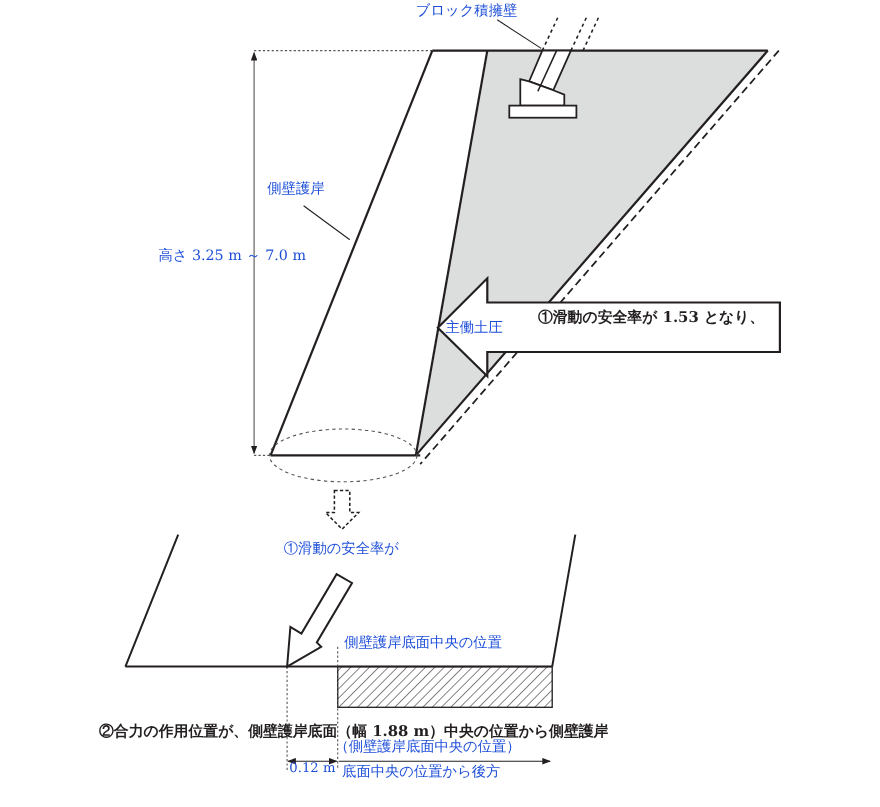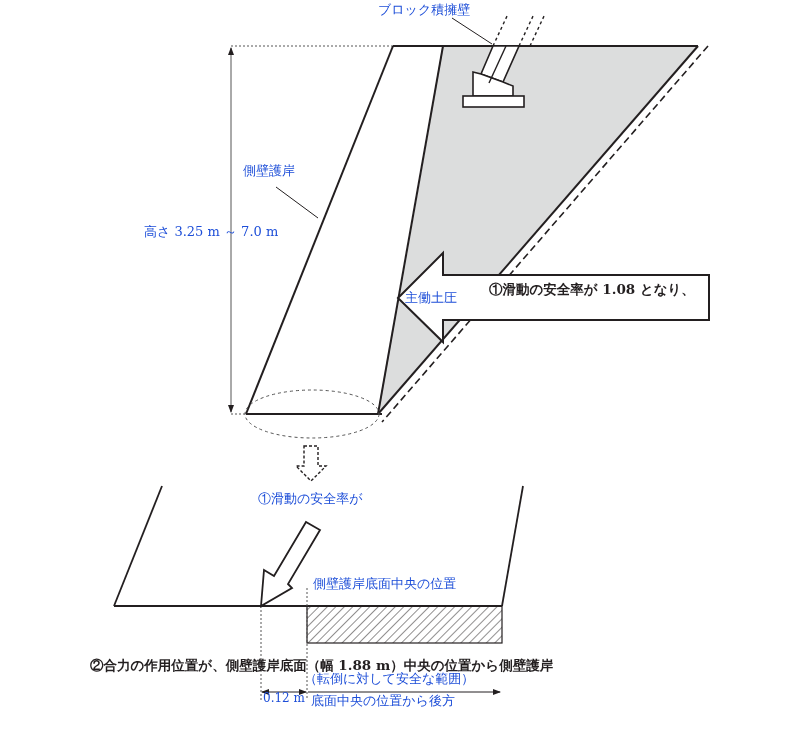--- a/index.html
+++ b/index.html
@@ -80,24 +80,24 @@
   <line x1="262" y1="692" x2="306" y2="692" stroke="#231f20" stroke-width="1" marker-start="url(#arrowSmallStart)" marker-end="url(#arrowSmall)"></line>
   <line x1="308" y1="692" x2="500" y2="692" stroke="#231f20" stroke-width="1" marker-end="url(#arrowSmall)"></line>
 </svg>
 
 <div class="lbl thin" style="left:378px; top:1px;">ブロック積擁壁</div>
 <div class="lbl thin" style="left:243px; top:162px;text-align:right;">側壁護岸</div>
 <div class="lbl thin" style="left:106px; top:223px;margin-left:38px;">高さ 3.25 m ～ 7.0 m</div>
 <div class="lbl thin" style="left:405px; top:289px;">主働土圧</div>
 
 <div class="note-block" style="left:489px; top:280px;">
-  <div>①滑動の安全率が 1.08 となり、</div>
+  <div>①滑動の安全率が 1.53 となり、</div>
 </div>
 
 <div class="lbl thin" style="left:258px; top:490px;">①滑動の安全率が</div>
 <div class="lbl thin" style="left:313px; top:575px;">側壁護岸底面中央の位置</div>
 <div class="lbl thin" style="left:311px; top:652px;margin-top:40px;">底面中央の位置から後方</div>
 <div class="lbl thin" style="left:263px; top:670px; font-size:12px;margin-top:21px;">0.12 m</div>
-<div class="lbl thin" style="left:304px; top:670px;">（転倒に対して安全な範囲）</div>
+<div class="lbl thin" style="left:304px; top:670px;">（側壁護岸底面中央の位置）</div>
 
 <div class="note-block" style="left:90px; top:656px;">
   <div>②合力の作用位置が、側壁護岸底面（幅 1.88 m）中央の位置から側壁護岸</div>
 </div>
 
 </body></html>

